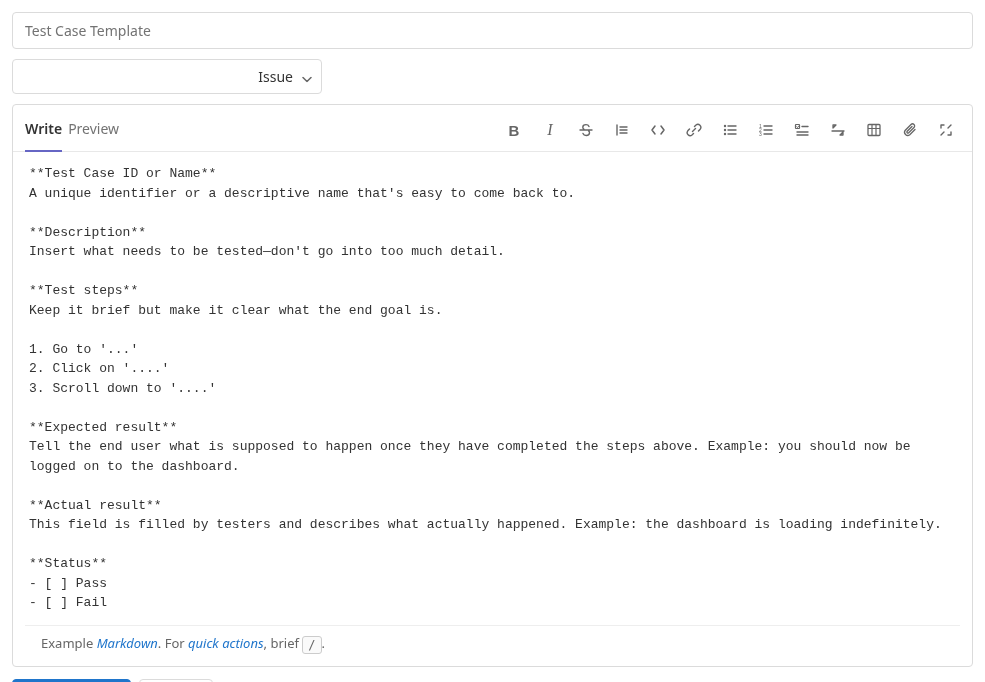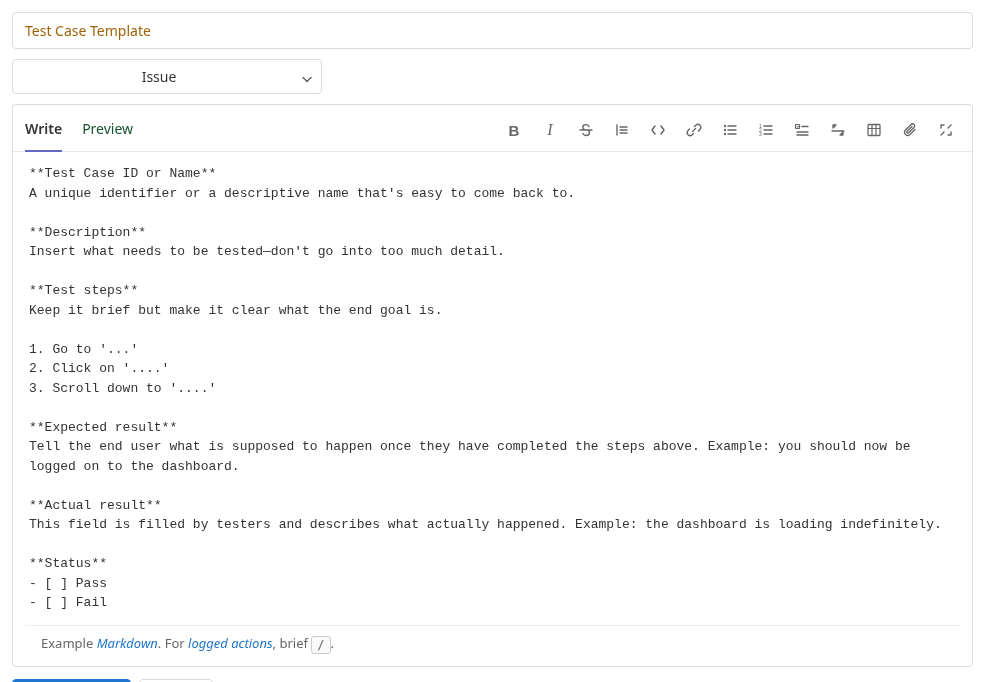--- a/index.html
+++ b/index.html
@@ -11,33 +11,33 @@
     color: #333;
     background: #fff;
     width: 985px;
   }
   .text-input {
     width: 100%;
     padding: 8px 12px;
     border: 1px solid #dbdbdb;
     border-radius: 4px;
     font-size: 14px;
-    color: #a16207;
+    color: #737373;
     background: #fff;
     margin-bottom: 10px;
     font-family: inherit;
   }
   .dropdown {
     position: relative;
     width: 310px;
     margin-bottom: 10px;
   }
   .dropdown-btn {
     width: 100%;
-    text-align: center;
+    text-align: right;
     padding: 7px 28px 7px 12px;
     border: 1px solid #dbdbdb;
     border-radius: 4px;
     background: #fff;
     font-size: 14px;
     color: #333;
     cursor: pointer;
     font-family: inherit;
   }
   .dropdown-chevron {
@@ -54,27 +54,27 @@
   }
   .editor-header {
     display: flex;
     justify-content: space-between;
     align-items: center;
     padding: 4px 12px 0 12px;
     border-bottom: 1px solid #e8e8e8;
   }
   .tabs {
     display: flex;
-    gap: 20px;
+    gap: 6px;
   }
   .tab {
     padding: 10px 0 12px 0;
     cursor: pointer;
     font-size: 14px;
-    color: #14532d;
+    color: #737373;
     border-bottom: 2px solid transparent;
     margin-bottom: -1px;
   }
   .tab.active {
     color: #333;
     font-weight: 600;
     border-bottom-color: #6666c4;
   }
   .toolbar {
     display: flex;
@@ -300,21 +300,21 @@
 
 **Actual result**
 This field is filled by testers and describes what actually happened. Example: the dashboard is loading indefinitely.
 
 **Status**
 - [ ] Pass
 - [ ] Fail</textarea>
   </div>
 
   <div class="editor-footer">
-    <span>Example </span><a>Markdown</a><span>. For </span><a>logged actions</a><span>, brief </span><span class="slash-key">/</span><span>.</span>
+    <span>Example </span><a>Markdown</a><span>. For </span><a>quick actions</a><span>, brief </span><span class="slash-key">/</span><span>.</span>
   </div>
 </div>
 
 <div class="actions">
   <button class="btn btn-primary">Save changes</button>
   <button class="btn btn-secondary">Cancel</button>
 </div>
 
 
 

